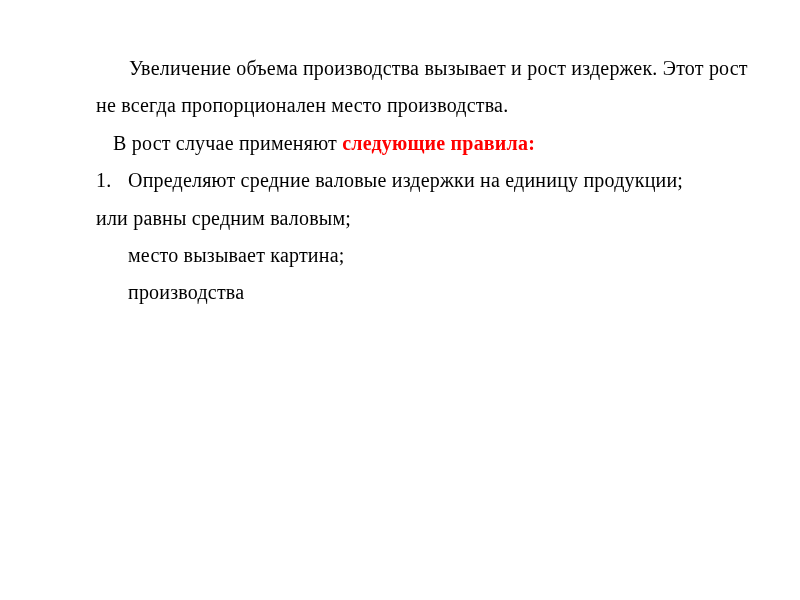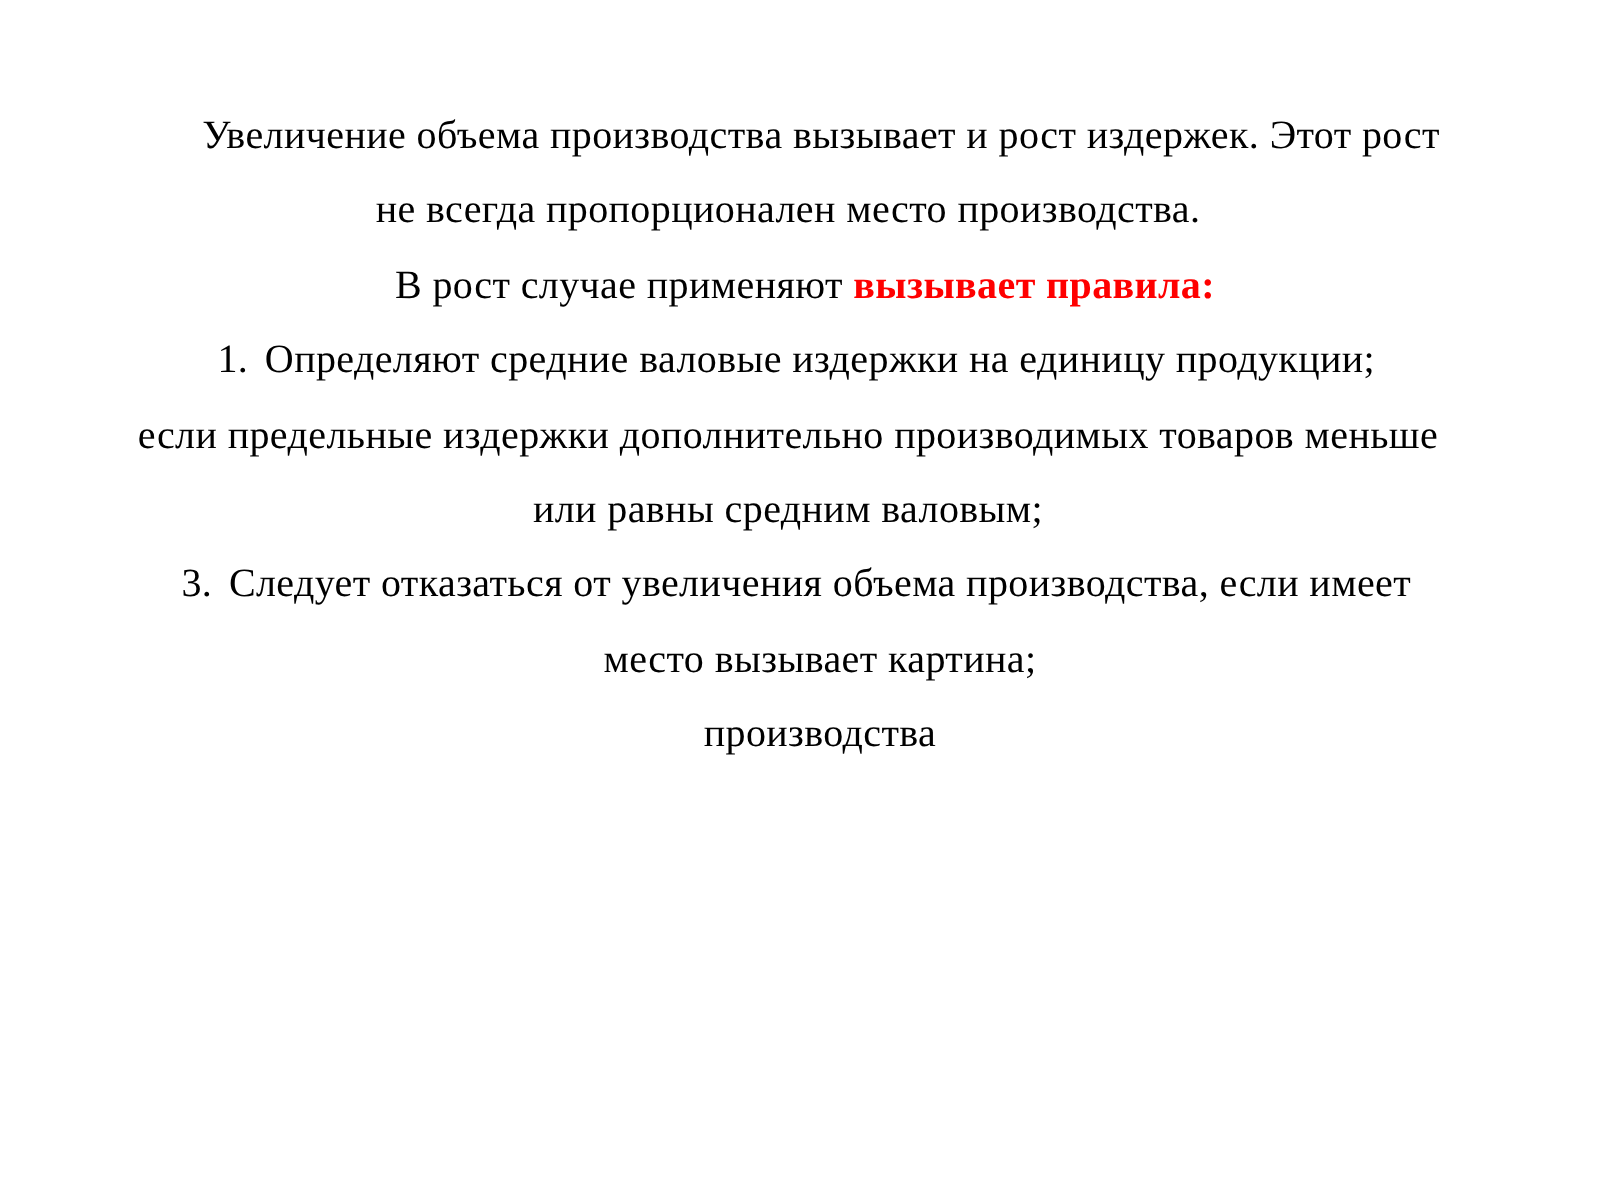--- a/index.html
+++ b/index.html
@@ -11,24 +11,23 @@
     position: relative;
     width: 800px;
     height: 600px;
     background: #ffffff;
     overflow: hidden;
     font-family: "Liberation Serif", serif;
     color: #000000;
   }
   .textblock {
     position: absolute;
-    left: 64px;
+    left: 96px;
     top: 50px;
     width: 660px;
-    text-align: center;
   }
   .line {
     font-size: 20px;
     line-height: 37.4px;
     height: 37.4px;
     white-space: nowrap;
     letter-spacing: 0.2px;
   }
   .indent-first { padding-left: 33px; }
   .indent-second { padding-left: 17px; }
@@ -44,26 +43,24 @@
 </style>
 </head>
 <body>
 
 <div class="slide">
   <div class="textblock">
 
     <div class="line indent-first">Увеличение объема производства вызывает и рост издержек. Этот рост</div>
     <div class="line">не всегда пропорционален место производства.</div>
 
-    <div class="line indent-second"><span>В рост случае применяют </span><span class="red">вызывает правила:</span></div>
+    <div class="line indent-second"><span>В рост случае применяют </span><span class="red">следующие правила:</span></div>
 
     <div class="line"><span class="num">1.</span><span>Определяют средние валовые издержки на единицу продукции;</span></div>
 
-    <div class="line">если предельные издержки дополнительно производимых товаров меньше</div>
     <div class="line">или равны средним валовым;</div>
 
-    <div class="line"><span class="num">3.</span><span>Следует отказаться от увеличения объема производства, если имеет</span></div>
     <div class="line indent-cont">место вызывает картина;</div>
 
     <div class="line indent-cont">производства</div>
 
   </div>
 </div>
 
 </body></html>

